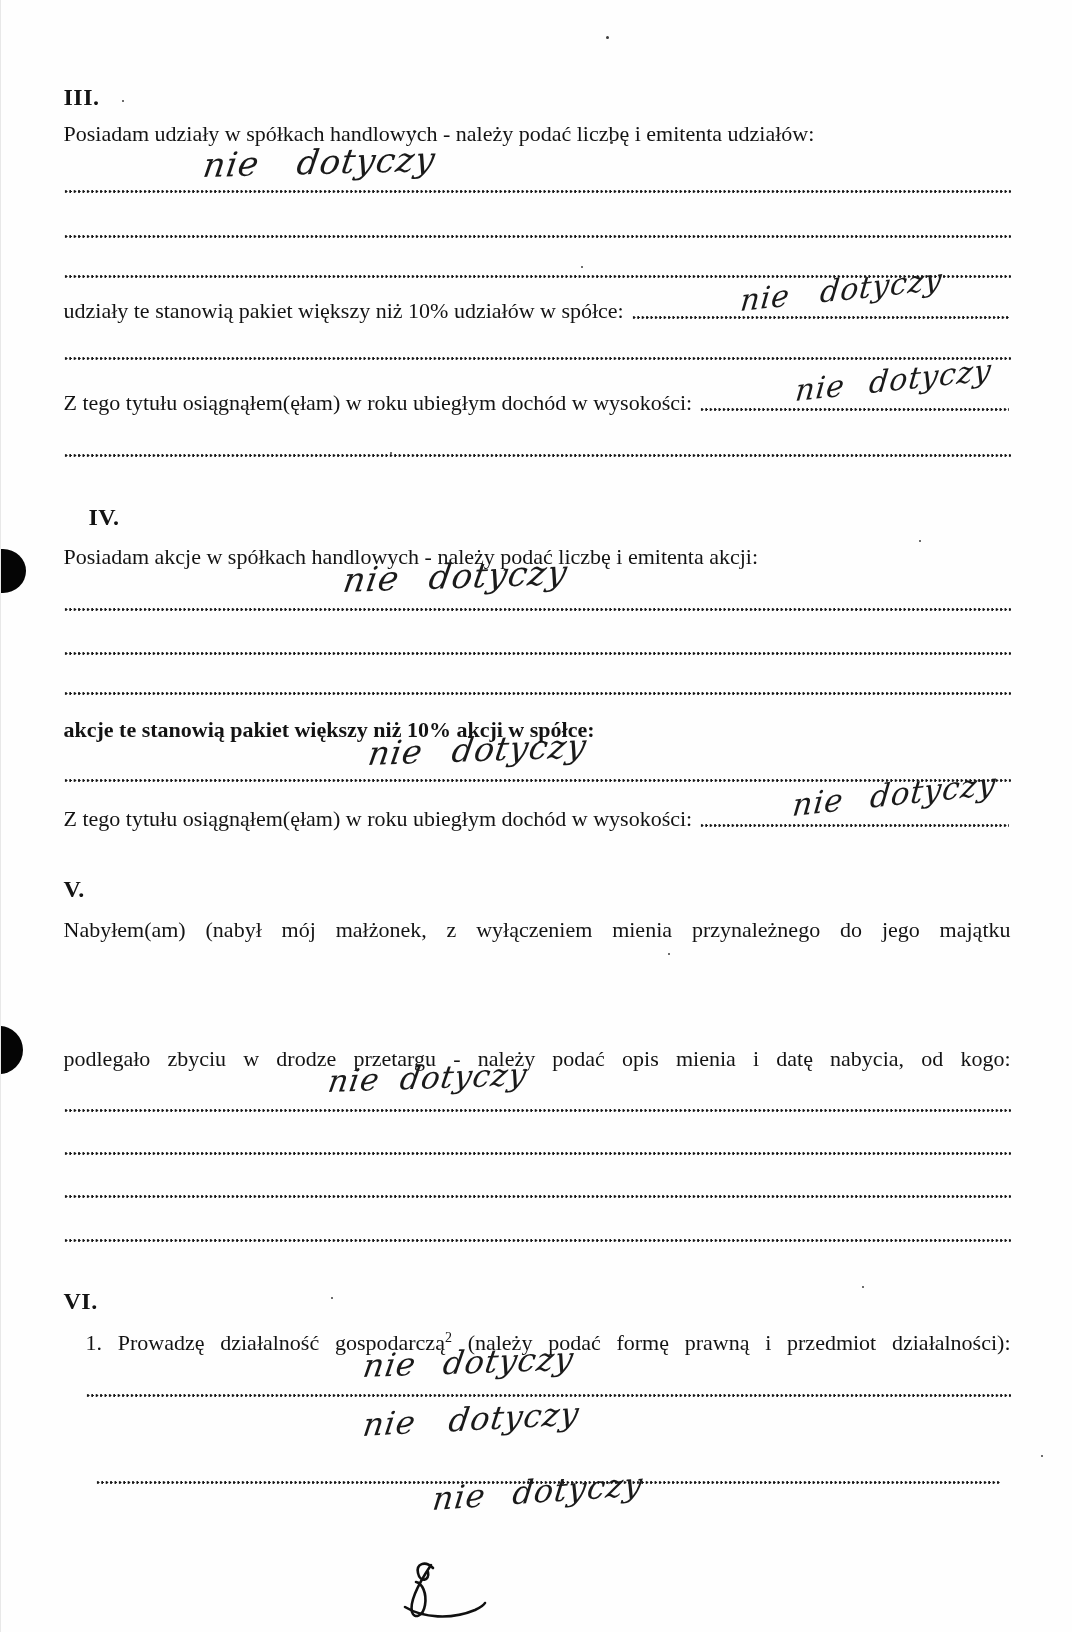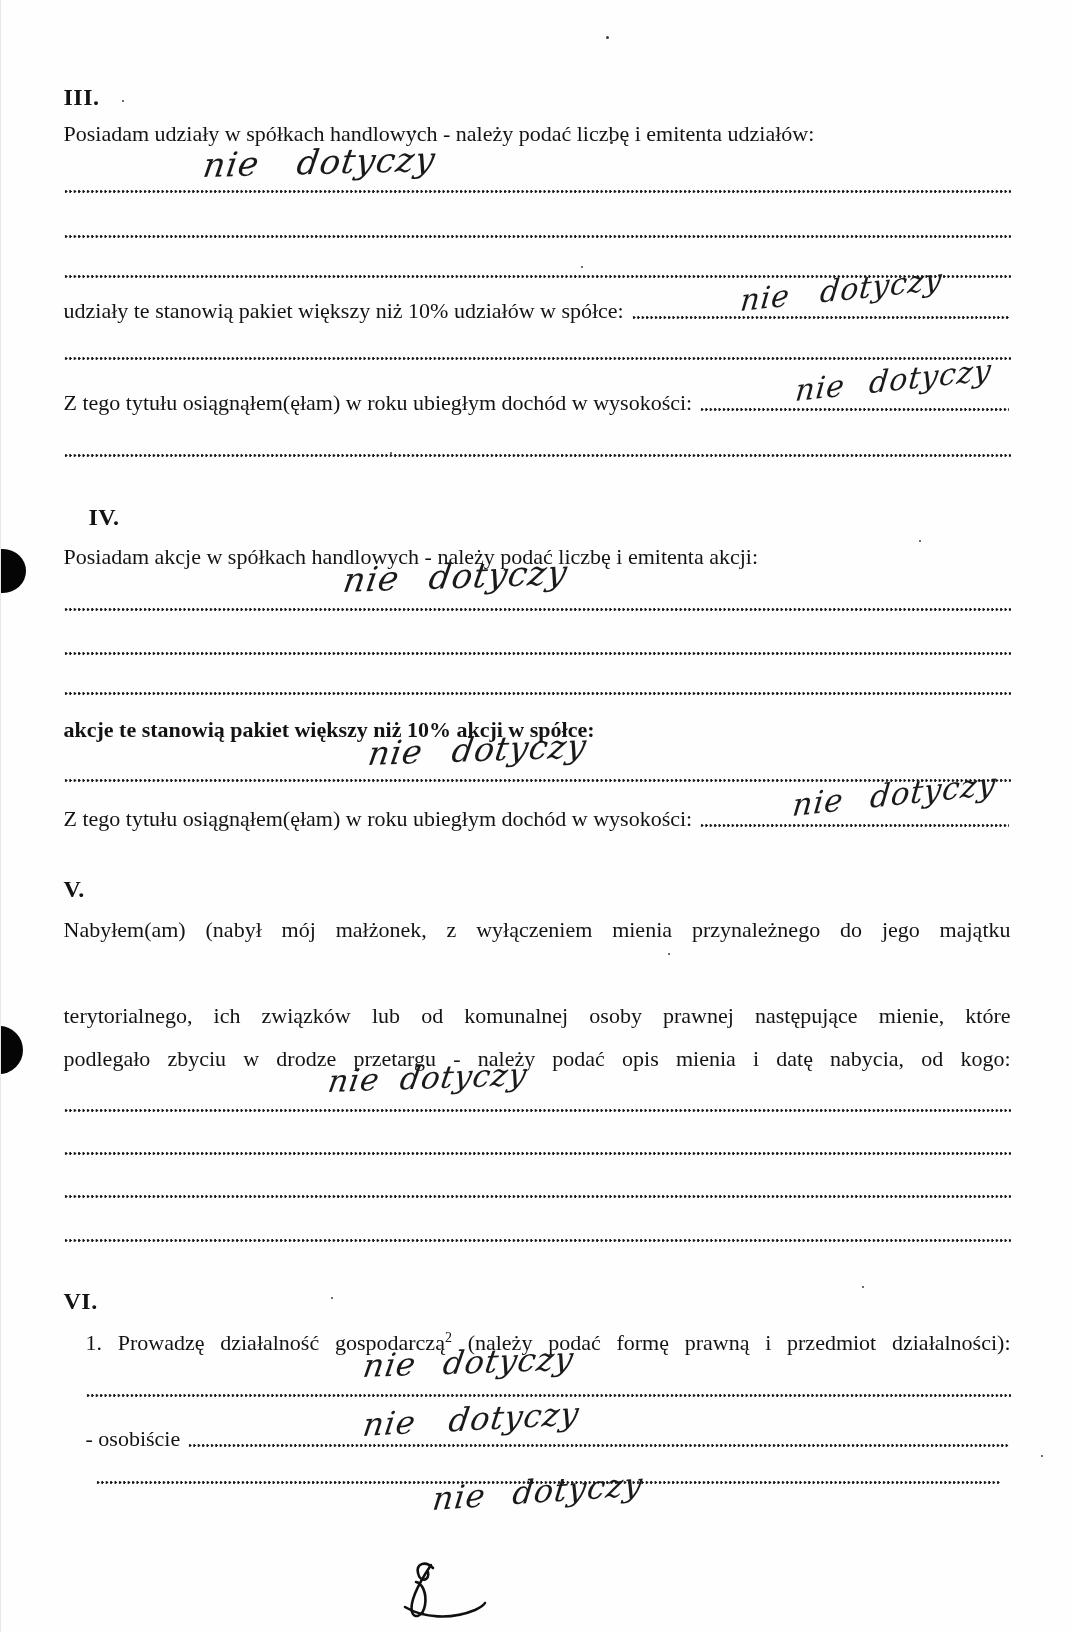--- a/index.html
+++ b/index.html
@@ -142,43 +142,38 @@
 
   <div class="row" style="left:63px;top:806px;width:947px;">
     <span class="label">Z tego tytułu osiągnąłem(ęłam) w roku ubiegłym dochód w wysokości:</span>
     <span class="fill"></span>
   </div>
   <div class="hw" style="left:790px;top:790px;font-size:31px;transform:rotate(-6deg) skewX(-12deg);word-spacing:16px;">nie dotyczy</div>
 
   <div class="heading" style="left:63px;top:876px;">V.</div>
 
   <div class="txt just" style="left:63px;top:917px;width:947px;">Nabyłem(am) (nabył mój małżonek, z wyłączeniem mienia przynależnego do jego majątku</div>
-  <div class="txt just" style="left:63px;top:1003px;width:947px;">terytorialnego, ich związków lub od komunalnej osoby prawnej następujące mienie, które</div>
   <div class="txt just" style="left:63px;top:1046px;width:947px;">podlegało zbyciu w drodze przetargu - należy podać opis mienia i datę nabycia, od kogo:</div>
 
   <div class="dots" style="left:63px;top:1108px;width:947px;"></div>
   <div class="hw" style="left:325px;top:1066px;font-size:31px;transform:rotate(-2deg) skewX(-11deg);word-spacing:10px;">nie dotyczy</div>
 
   <div class="dots" style="left:63px;top:1151px;width:947px;"></div>
   <div class="dots" style="left:63px;top:1194px;width:947px;"></div>
   <div class="dots" style="left:63px;top:1238px;width:947px;"></div>
 
   <div class="heading" style="left:63px;top:1288px;">VI.</div>
 
   <div class="txt just" style="left:85px;top:1330px;width:925px;">
     <span>1. Prowadzę działalność gospodarczą</span><sup>2</sup><span> (należy podać formę prawną i przedmiot działalności):</span>
   </div>
 
   <div class="dots" style="left:85px;top:1393px;width:925px;"></div>
   <div class="hw" style="left:360px;top:1350px;font-size:32px;transform:rotate(-2deg) skewX(-11deg);word-spacing:16px;">nie dotyczy</div>
 
-  <div class="row" style="left:85px;top:1426px;width:925px;">
-    <span class="label">- osobiście</span>
-    <span class="fill"></span>
-  </div>
   <div class="hw" style="left:360px;top:1409px;font-size:32px;transform:rotate(-3deg) skewX(-11deg);word-spacing:22px;">nie dotyczy</div>
 
   <div class="dots" style="left:95px;top:1480px;width:905px;"></div>
 
   <div class="hw" style="left:430px;top:1483px;font-size:32px;transform:rotate(-4deg) skewX(-11deg);word-spacing:16px;">nie dotyczy</div>
 
   <svg class="sig" style="left:388px;top:1556px;" width="110" height="72" viewBox="0 0 110 72">
     <path d="M44,12 C36,4 27,8 29,17 C31,27 41,25 39,16" fill="none" stroke="#101010" stroke-width="2.6" stroke-linecap="round"></path>
     <path d="M42,9 C32,24 20,45 23,56 C25,63 34,61 36,49 C38,37 33,27 27,26" fill="none" stroke="#101010" stroke-width="2.6" stroke-linecap="round"></path>
     <path d="M16,51 C34,62 62,64 86,54 C92,51 95,49 96,47" fill="none" stroke="#101010" stroke-width="2.6" stroke-linecap="round"></path>

